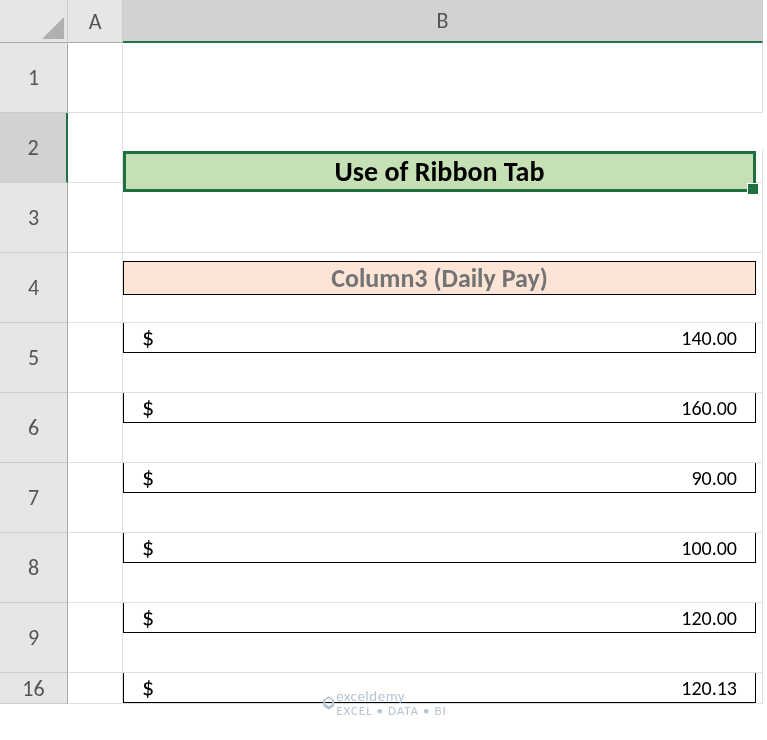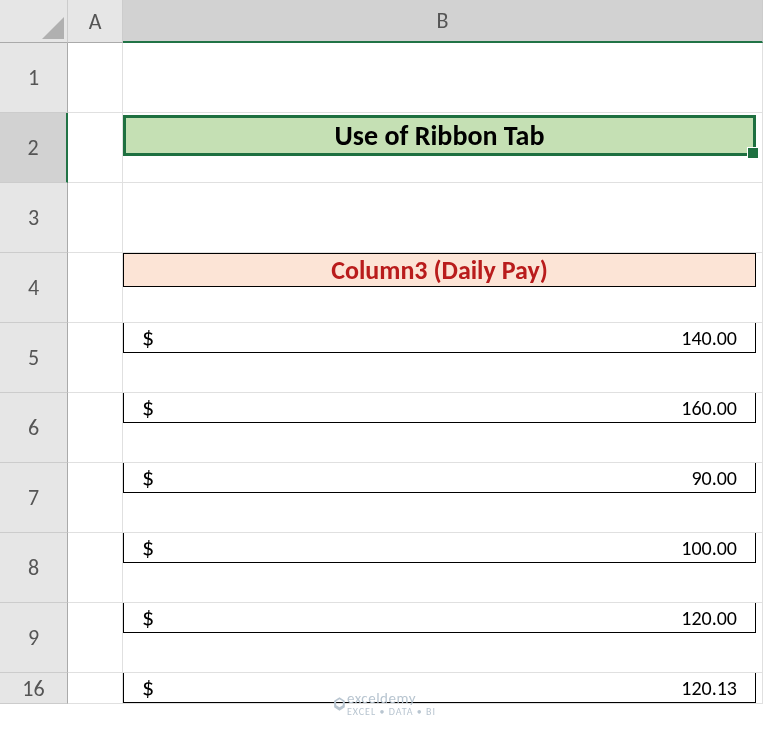--- a/index.html
+++ b/index.html
@@ -95,22 +95,23 @@
       border: 1px solid #fff;
     }
     .header-cell {
       background: #fce4d6;
       border: 1px solid #000;
       display: flex;
       align-items: center;
       justify-content: center;
       font-size: 26px;
       font-weight: bold;
-      color: #b91c1c;
+      color: #737373;
       margin-right: 6px;
+      margin-top: 8px;
     }
     .data-cell {
       border: 1px solid #000;
       border-top: none;
       display: flex;
       align-items: center;
       justify-content: space-between;
       font-size: 24px;
       color: #000;
       padding: 0 18px;
@@ -136,21 +137,21 @@
     }
     .watermark-icon {
       width: 16px;
       height: 16px;
     }
     .watermark-text {
       font-size: 15px;
       letter-spacing: 0.5px;
     }
     .watermark-sub {
-      font-size: 10px;
+      font-size: 13px;
       letter-spacing: 1px;
       display: block;
       margin-top: -2px;
       text-align: right;
     }
   </style>
 </head>
 <body>
 
 <div class="spreadsheet">
@@ -160,21 +161,21 @@
   </div>
   <div class="col-header">A</div>
   <div class="col-header active">B</div>
 
   <div class="row-header">1</div>
   <div class="cell cell-a"></div>
   <div class="cell"></div>
 
   <div class="row-header active">2</div>
   <div class="cell cell-a"></div>
-  <div class="cell" style="padding:0;">
+  <div class="cell" style="padding:0;margin-top:36px;">
     <div class="title-cell">
       <span>Use of Ribbon Tab</span>
     </div>
   </div>
 
   <div class="row-header">3</div>
   <div class="cell cell-a"></div>
   <div class="cell"></div>
 
   <div class="row-header">4</div>

